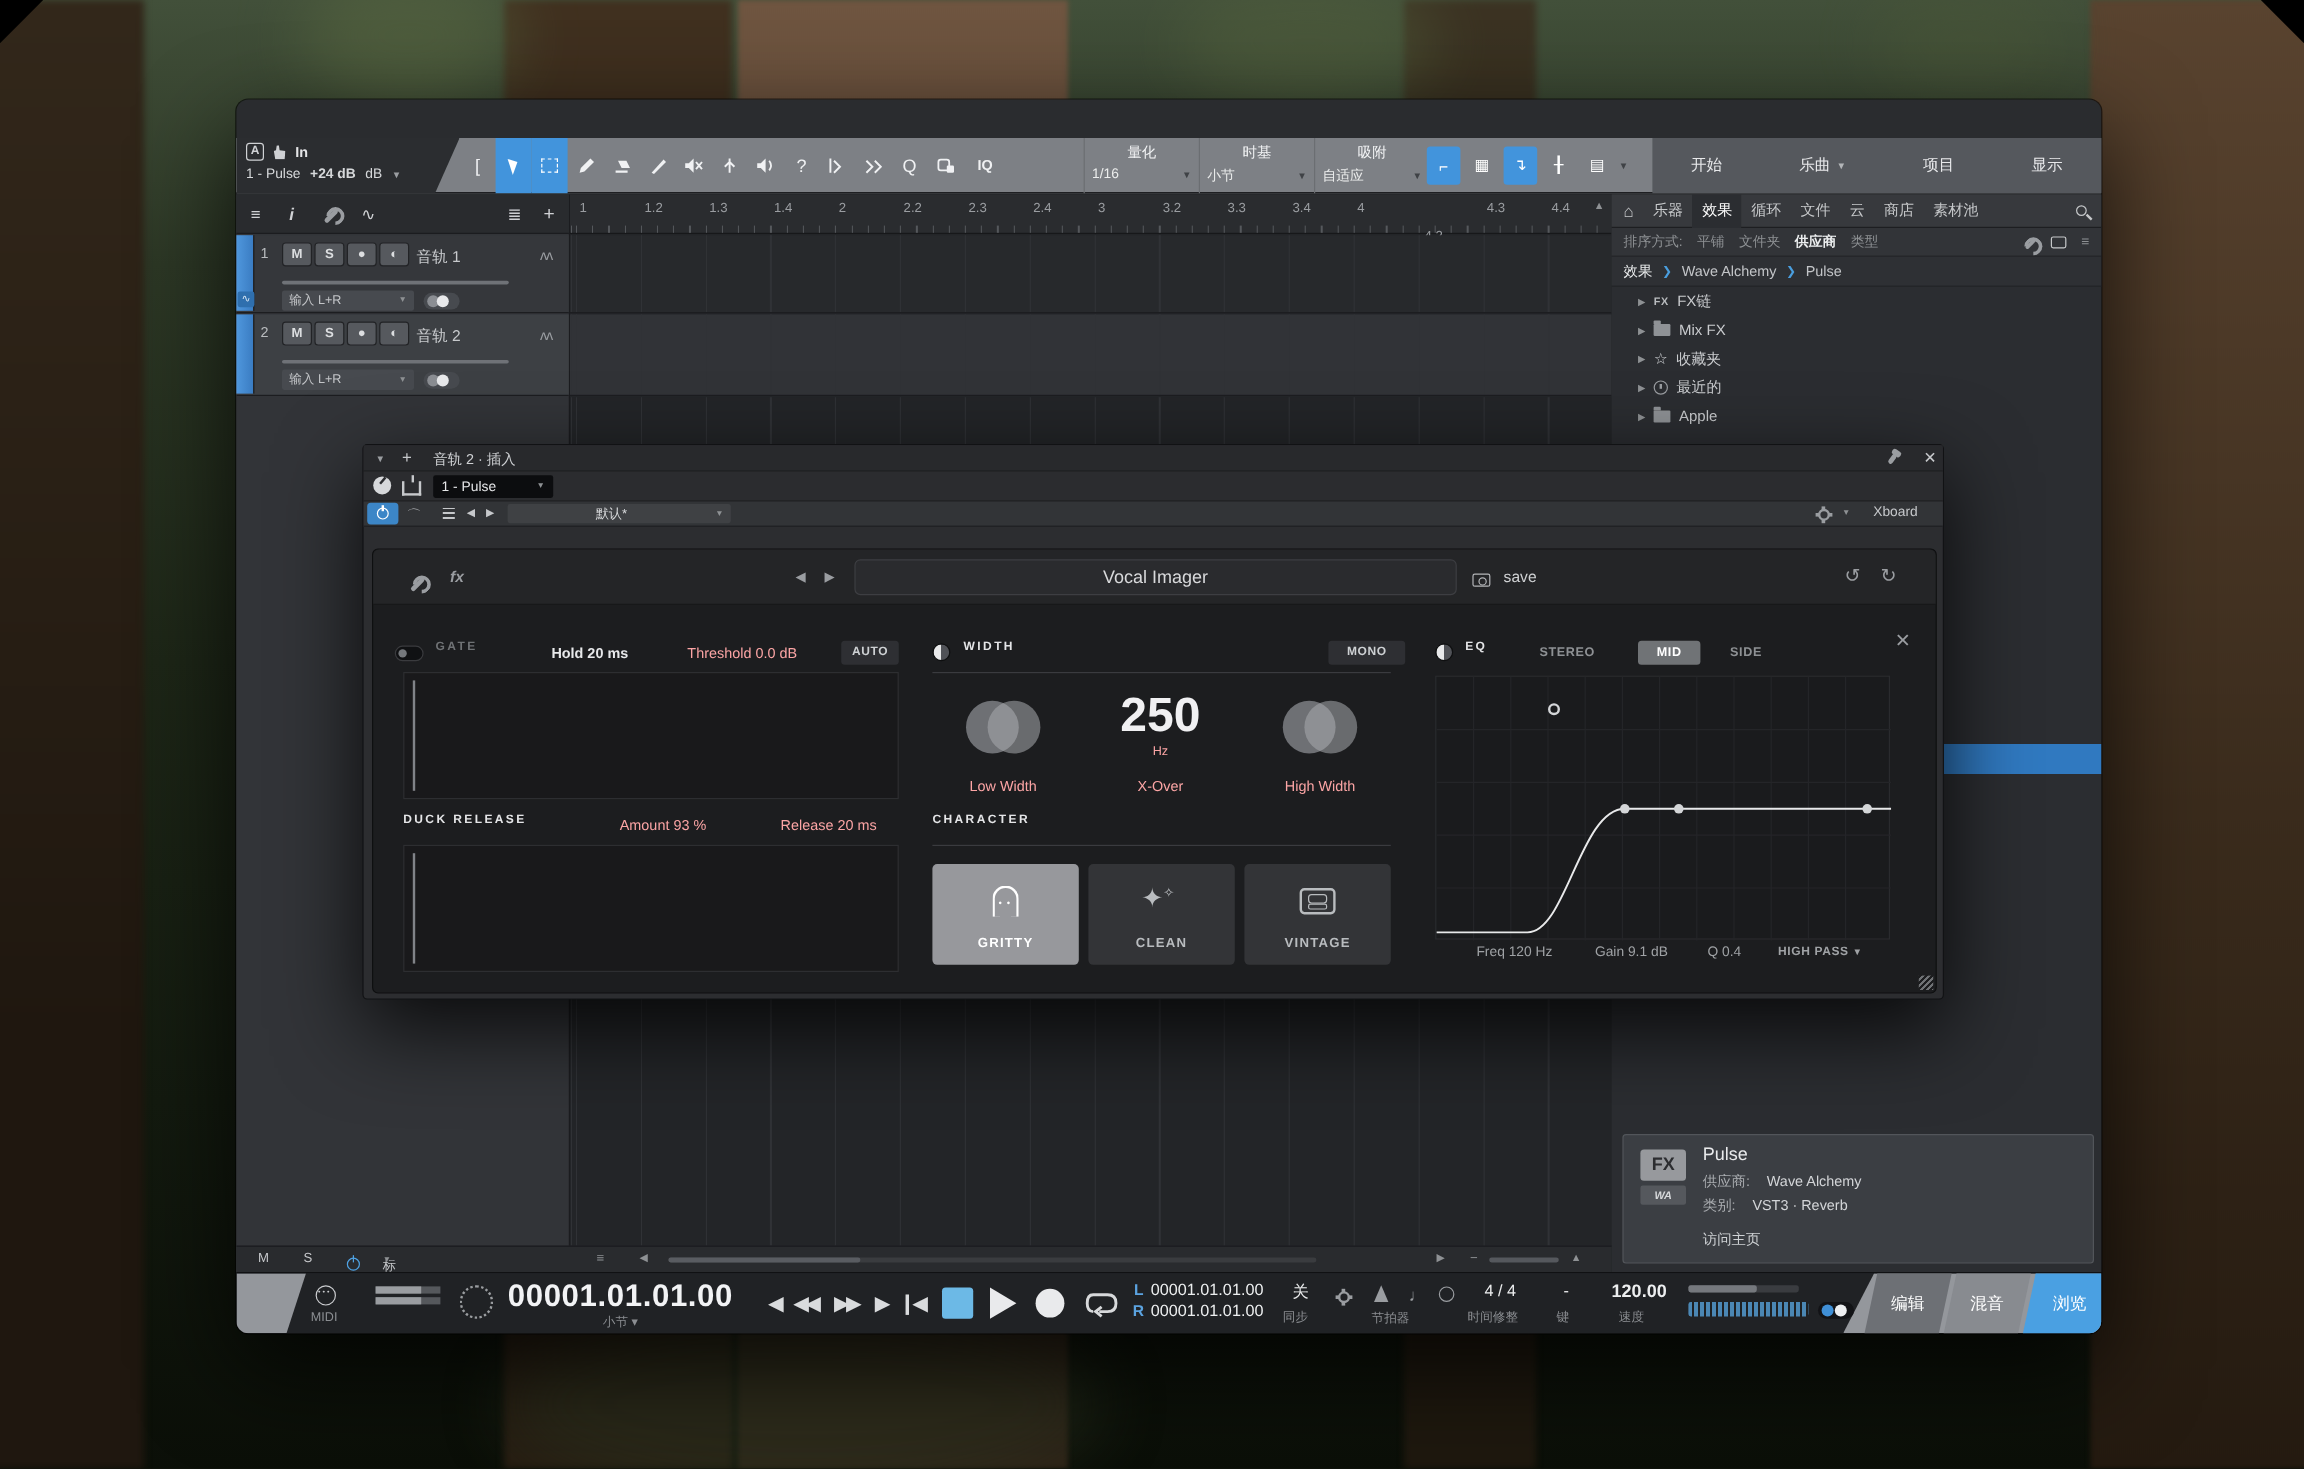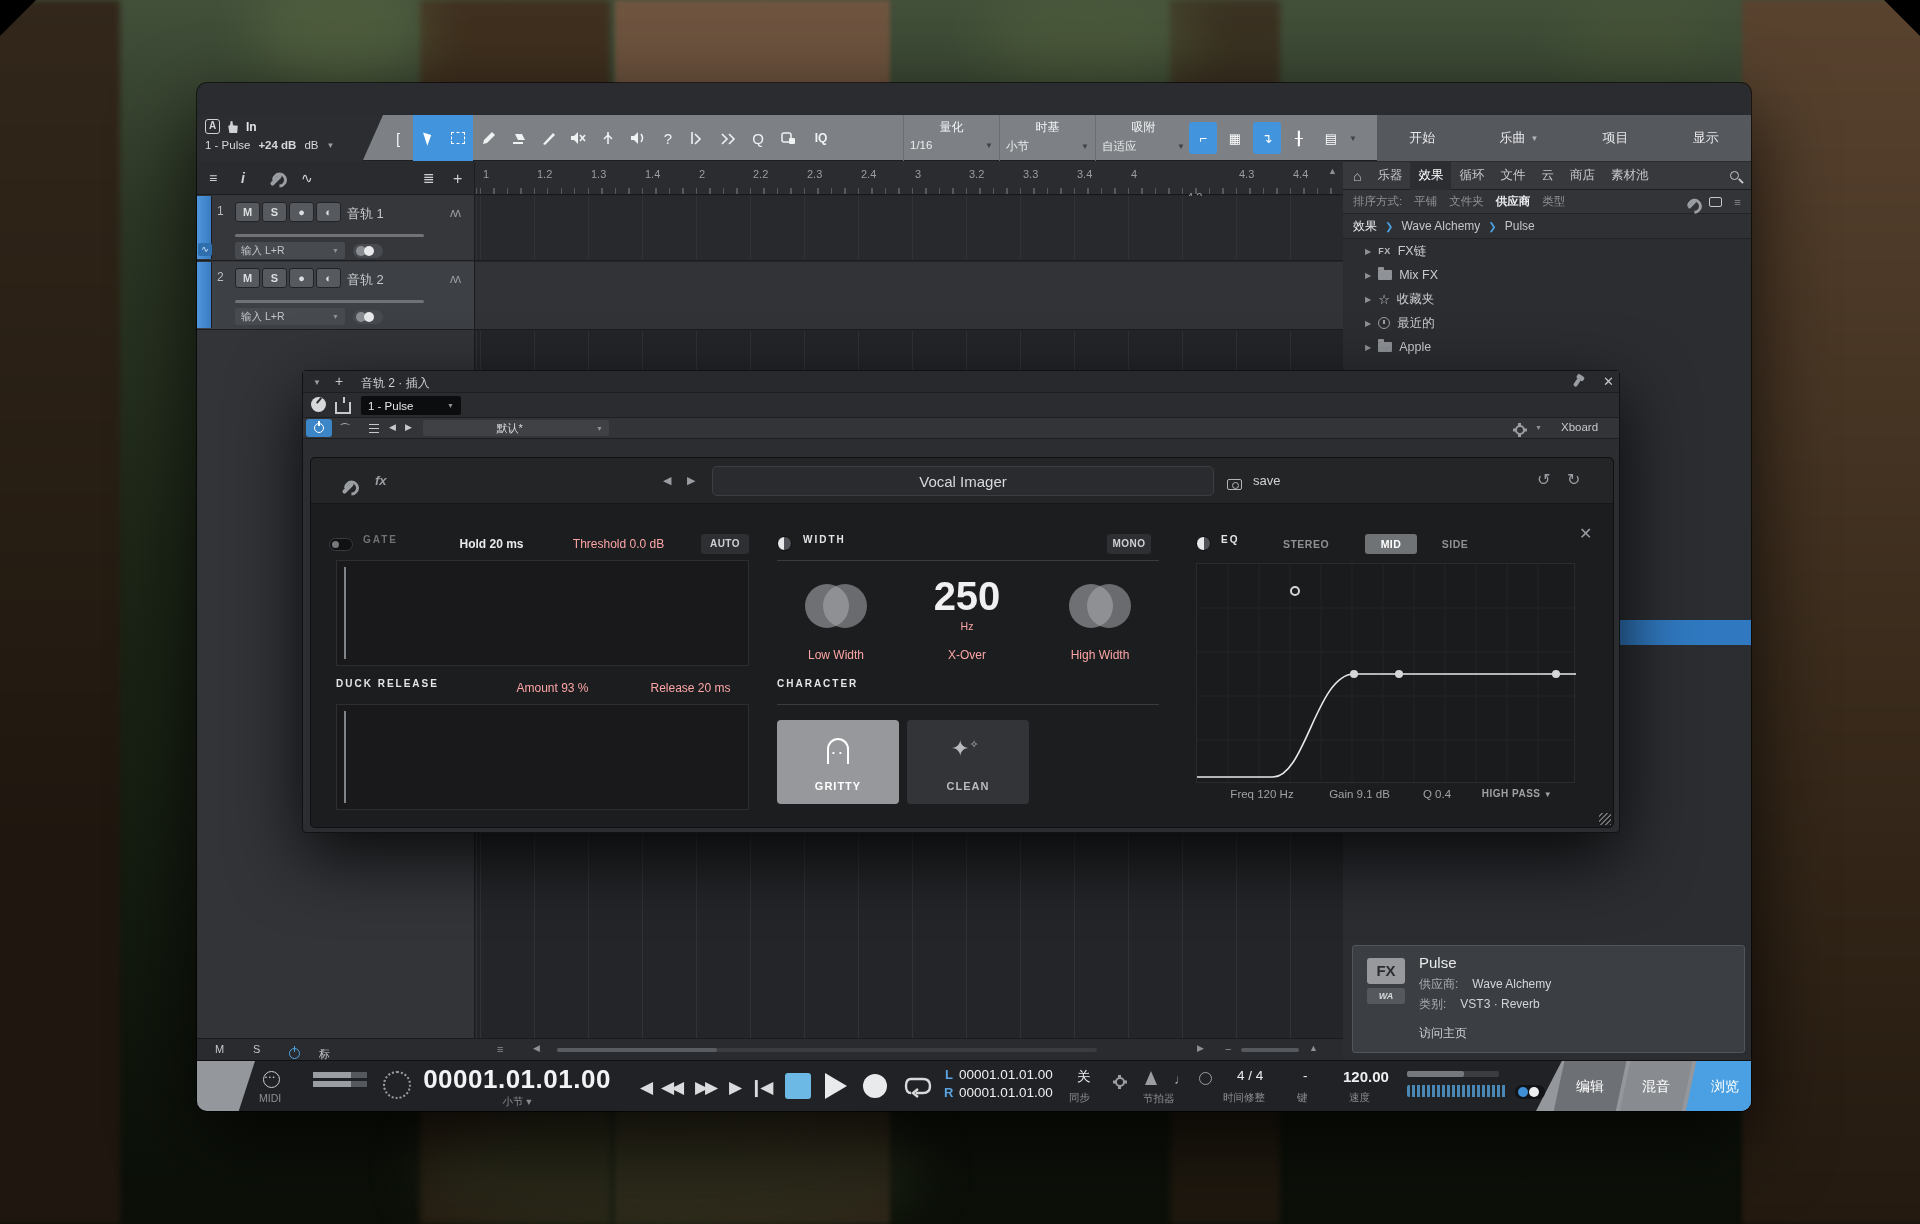--- a/index.html
+++ b/index.html
@@ -618,21 +618,21 @@
         <span class="mbtn" style="left:390px;top:76px;width:48px;height:20px;line-height:20px;">AUTO</span>
         <div class="gpanel" style="left:25px;top:102px;width:413px;height:106px;"></div>
 
         <span class="sec-title" style="left:25px;top:220px;">DUCK RELEASE</span>
         <span class="smlab dim" style="left:184px;top:223px;width:115px;">Amount 93 %</span>
         <span class="smlab dim" style="left:322px;top:223px;width:115px;">Release 20 ms</span>
         <div class="gpanel" style="left:25px;top:246px;width:413px;height:106px;"></div>
 
         <span class="tglon" style="left:466px;top:78px;"></span>
         <span class="sec-title" style="left:492px;top:76px;">WIDTH</span>
-        <span class="mbtn" style="left:796px;top:76px;width:44px;height:20px;line-height:20px;">MONO</span>
+        <span class="mbtn" style="left:796px;top:76px;width:64px;height:20px;line-height:20px;">MONO</span>
         <div class="hrline" style="left:466px;top:102px;width:382px;"></div>
 
         <div class="vennknob" style="left:494px;top:126px;">
             <i></i>
             <i></i>
           </div>
         <span style="position:absolute;left:596px;top:116px;width:120px;text-align:center;color:#f0f0f2;font-size:40px;font-weight:bold;">250</span>
         <span class="smlab dim" style="left:596px;top:162px;width:120px;font-size:10.5px;">Hz</span>
         <div class="vennknob" style="left:758px;top:126px;">
             <i></i>
@@ -644,20 +644,24 @@
 
         <span class="sec-title" style="left:466px;top:220px;">CHARACTER</span>
         <div class="hrline" style="left:466px;top:246px;width:382px;"></div>
         <div class="chbtn sel" style="left:466px;">
           <span class="ghost"></span>
           <span class="cl">GRITTY</span>
         </div>
         <div class="chbtn" style="left:596px;">
           <span class="sparkle">✦<span style="font-size:11px;vertical-align:super;">✧</span></span>
           <span class="cl">CLEAN</span>
+        </div>
+        <div class="chbtn" style="left:726px;">
+          <span class="cassette"></span>
+          <span class="cl">VINTAGE</span>
         </div>
 
         <span class="tglon" style="left:885px;top:78px;"></span>
         <span class="sec-title" style="left:910px;top:76px;">EQ</span>
         <span class="eqmode" style="left:962px;width:66px;">STEREO</span>
         <span class="eqmode sel" style="left:1054px;width:52px;">MID</span>
         <span class="eqmode" style="left:1118px;width:52px;">SIDE</span>
         <span style="position:absolute;left:1268px;top:66px;color:#9a9da1;font-size:16px;">✕</span>
 
         <div style="position:absolute;left:885px;top:105px;width:379px;height:220px;background:#1a1b1d;border:1px solid #2a2b2e;">

